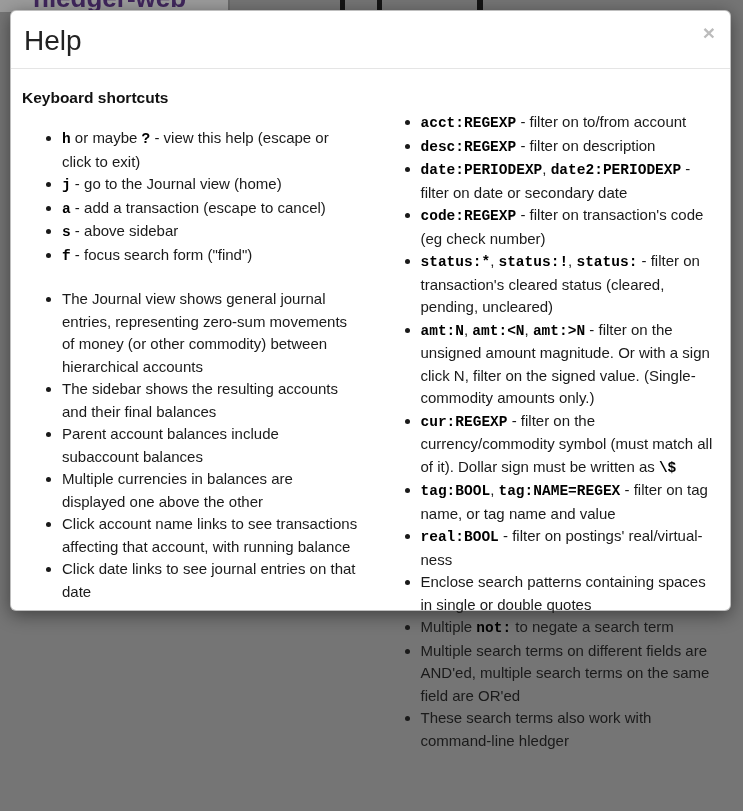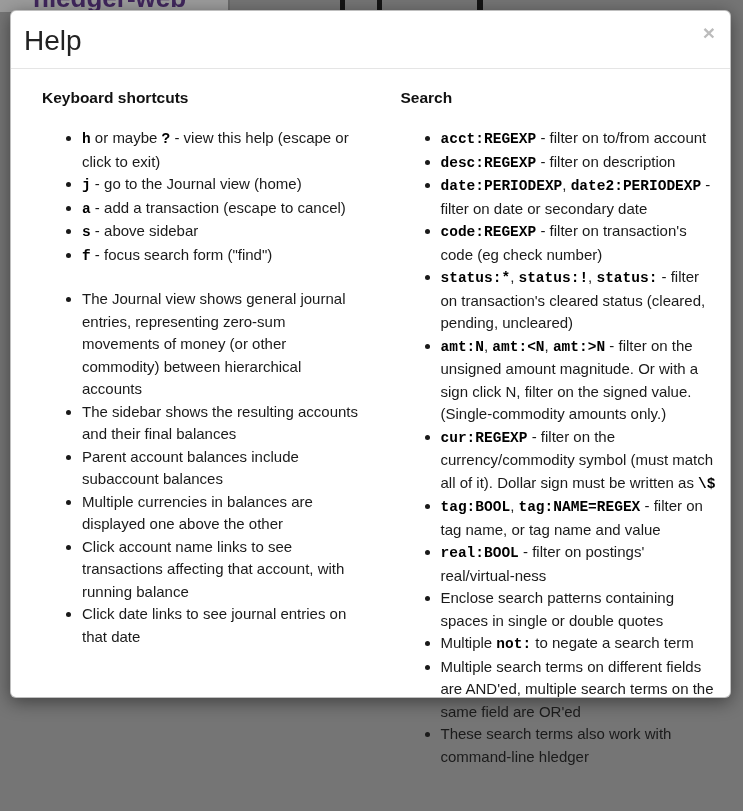--- a/index.html
+++ b/index.html
@@ -24,41 +24,41 @@
     position:absolute; left:33px; top:-17px;
     font-size:26px; font-weight:700; color:#40265c; white-space:nowrap;
   }
   .page-top .tip { position:absolute; top:0; height:10px; background:#151515; }
   .tip1 { left:340px; width:5px; }
   .tip2 { left:377px; width:5px; }
   .tip3 { left:477px; width:6px; }
 
   
   .modal {
-    position:absolute; left:10px; top:10px; width:721px; height:688px;
+    position:absolute; left:10px; top:10px; width:721px; height:601px;
     background:#ffffff; border:1px solid rgba(0,0,0,.25); border-radius:6px;
     box-shadow:0 4px 18px rgba(0,0,0,.45); box-sizing:border-box; z-index:2;
   }
   .modal-header {
     position:relative; height:58px; box-sizing:border-box;
     padding:13px 15px 0 13px; border-bottom:1px solid #e5e5e5;
   }
   .modal-title {
     margin:0; font-size:28px; font-weight:400; color:#222222; line-height:34px;
   }
   .close-btn {
     position:absolute; right:15px; top:12px;
     font-size:21px; font-weight:700; color:#bcbcbc; line-height:20px;
     cursor:pointer; background:none; border:none; padding:0;
     font-family:"Liberation Sans", sans-serif;
   }
   .modal-body {
     display:flex; padding:21px 12px 20px 11px; box-sizing:border-box;
   }
-  .col { flex:1; min-width:0;margin-left:20px; }
+  .col { flex:1; min-width:0; }
   .col-left { margin-right:12px; }
   .col-right { padding-left:9px; }
 
   .section-heading {
     margin:0; font-size:15.5px; font-weight:700; color:#111111; line-height:16px;
   }
   .section-heading.spaced { margin-top:19px; }
 
   ul.help-list {
     margin:21px 0 0 0; padding:0 0 0 40px;
@@ -100,21 +100,20 @@
       <ul class="help-list">
           <li><span>The Journal view shows general journal entries, representing zero-sum movements of money (or other commodity) between hierarchical accounts</span></li>
           <li><span>The sidebar shows the resulting accounts and their final balances</span></li>
           <li><span>Parent account balances include subaccount balances</span></li>
           <li><span>Multiple currencies in balances are displayed one above the other</span></li>
           <li><span>Click account name links to see transactions affecting that account, with running balance</span></li>
           <li><span>Click date links to see journal entries on that date</span></li>
         </ul>
     </div>
     <div class="col col-right">
-      <h2 class="section-heading">Search</h2>
       <ul class="help-list">
           <li><code>acct:REGEXP</code><span> - filter on to/from account</span></li>
           <li><code>desc:REGEXP</code><span> - filter on description</span></li>
           <li><code>date:PERIODEXP</code><span>, </span><code>date2:PERIODEXP</code><span> - filter on date or secondary date</span></li>
           <li><code>code:REGEXP</code><span> - filter on transaction's code (eg check number)</span></li>
           <li><code>status:*</code><span>, </span><code>status:!</code><span>, </span><code>status:</code><span> - filter on transaction's cleared status (cleared, pending, uncleared)</span></li>
           <li><code>amt:N</code><span>, </span><code>amt:&lt;N</code><span>, </span><code>amt:&gt;N</code><span> - filter on the unsigned amount magnitude. Or with a sign click N, filter on the signed value. (Single-commodity amounts only.)</span></li>
           <li><code>cur:REGEXP</code><span> - filter on the currency/commodity symbol (must match all of it). Dollar sign must be written as </span><code>\$</code></li>
           <li><code>tag:BOOL</code><span>, </span><code>tag:NAME=REGEX</code><span> - filter on tag name, or tag name and value</span></li>
           <li><code>real:BOOL</code><span> - filter on postings' real/virtual-ness</span></li>

